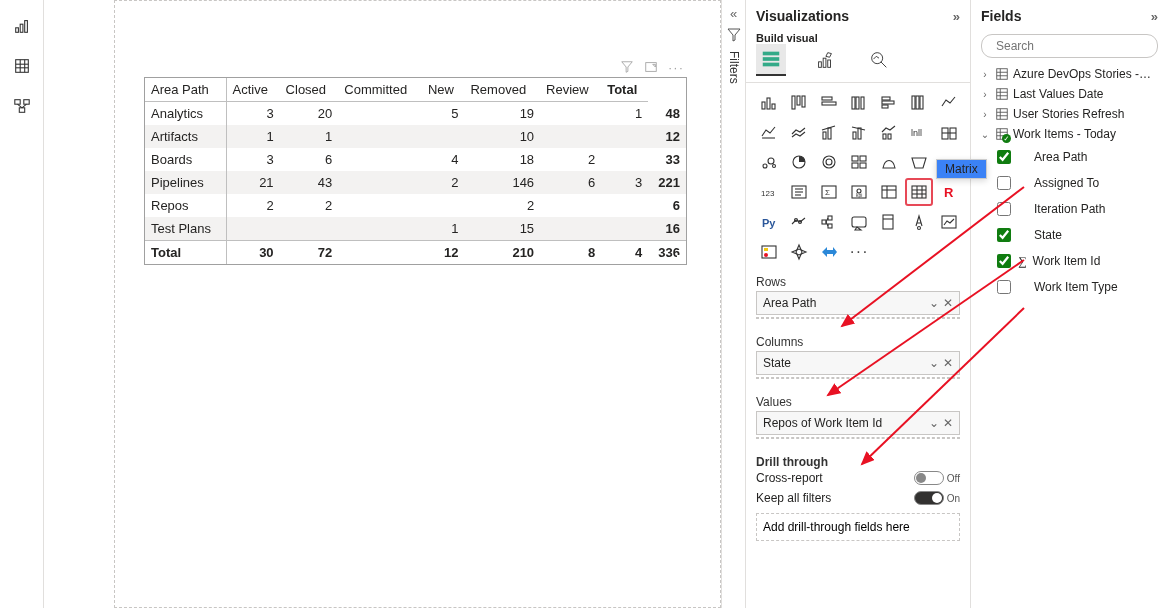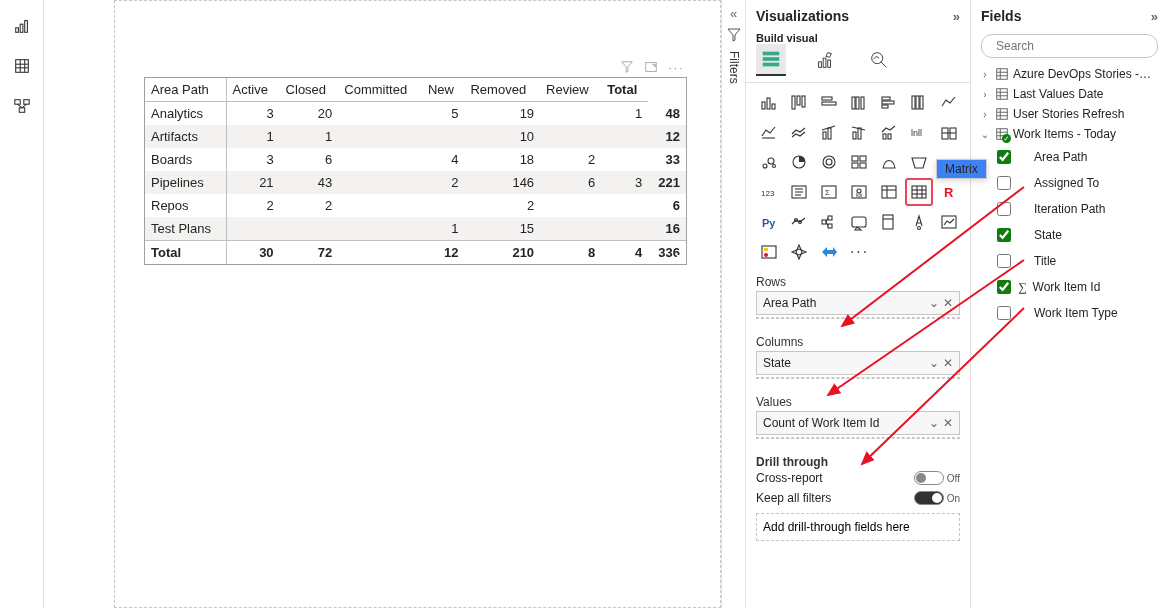--- a/index.html
+++ b/index.html
@@ -522,21 +522,21 @@
           <span class="fw-ctrls">
             <span>⌄</span>
             <span>✕</span>
           </span>
         </div>
         <div class="fw-dashed"></div>
       </div>
     <div>
         <div class="fw-label">Values</div>
       <div class="fw-box">
-          <span>Count of Work Item Id</span>
+          <span>Repos of Work Item Id</span>
           <span class="fw-ctrls">
             <span>⌄</span>
             <span>✕</span>
           </span>
         </div>
         <div class="fw-dashed"></div>
       </div>
     <div>
         <div class="fw-label" style="font-weight:600">Drill through</div>
       <div class="toggle-row">
@@ -638,25 +638,20 @@
         <input type="checkbox" style="">
         <span style="width:12px;"></span>
         <span>Iteration Path</span>
       </div>
       <div class="fl-row child">
         <input type="checkbox" checked="" style="">
         <span style="width:12px;"></span>
         <span>State</span>
       </div>
       <div class="fl-row child">
-        <input type="checkbox" style="">
-        <span style="width:12px;"></span>
-        <span>Title</span>
-      </div>
-      <div class="fl-row child">
         <input type="checkbox" checked="" style="">
         <span class="sigma">∑</span>
         <span>Work Item Id</span>
       </div>
       <div class="fl-row child">
         <input type="checkbox" style="">
         <span style="width:12px;"></span>
         <span>Work Item Type</span>
       </div>
     </div>

